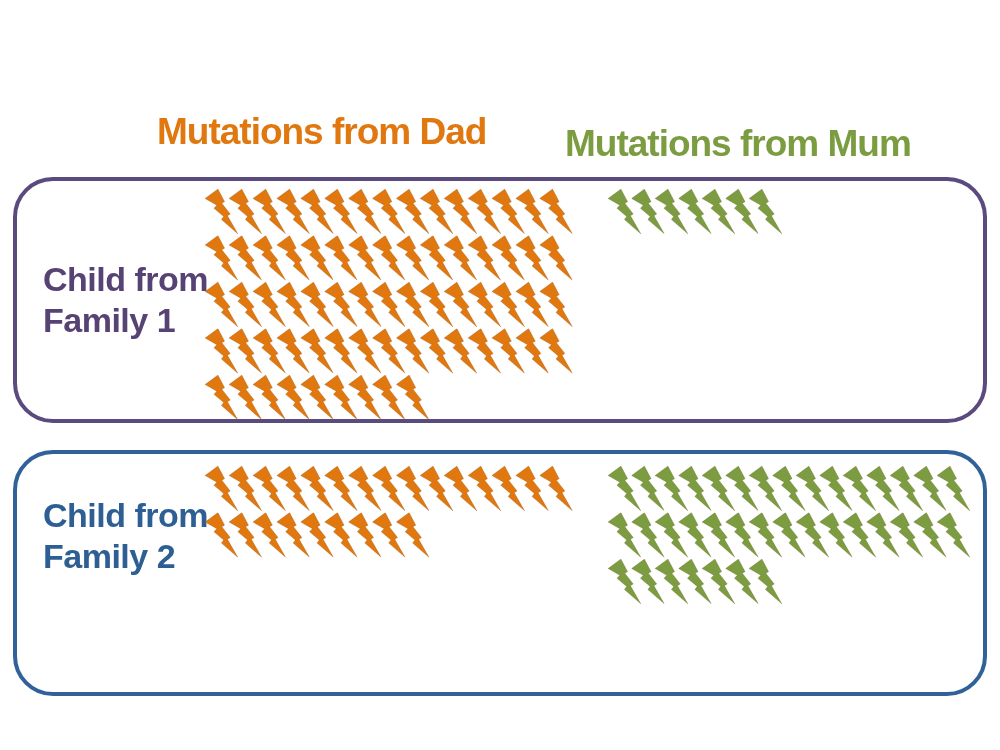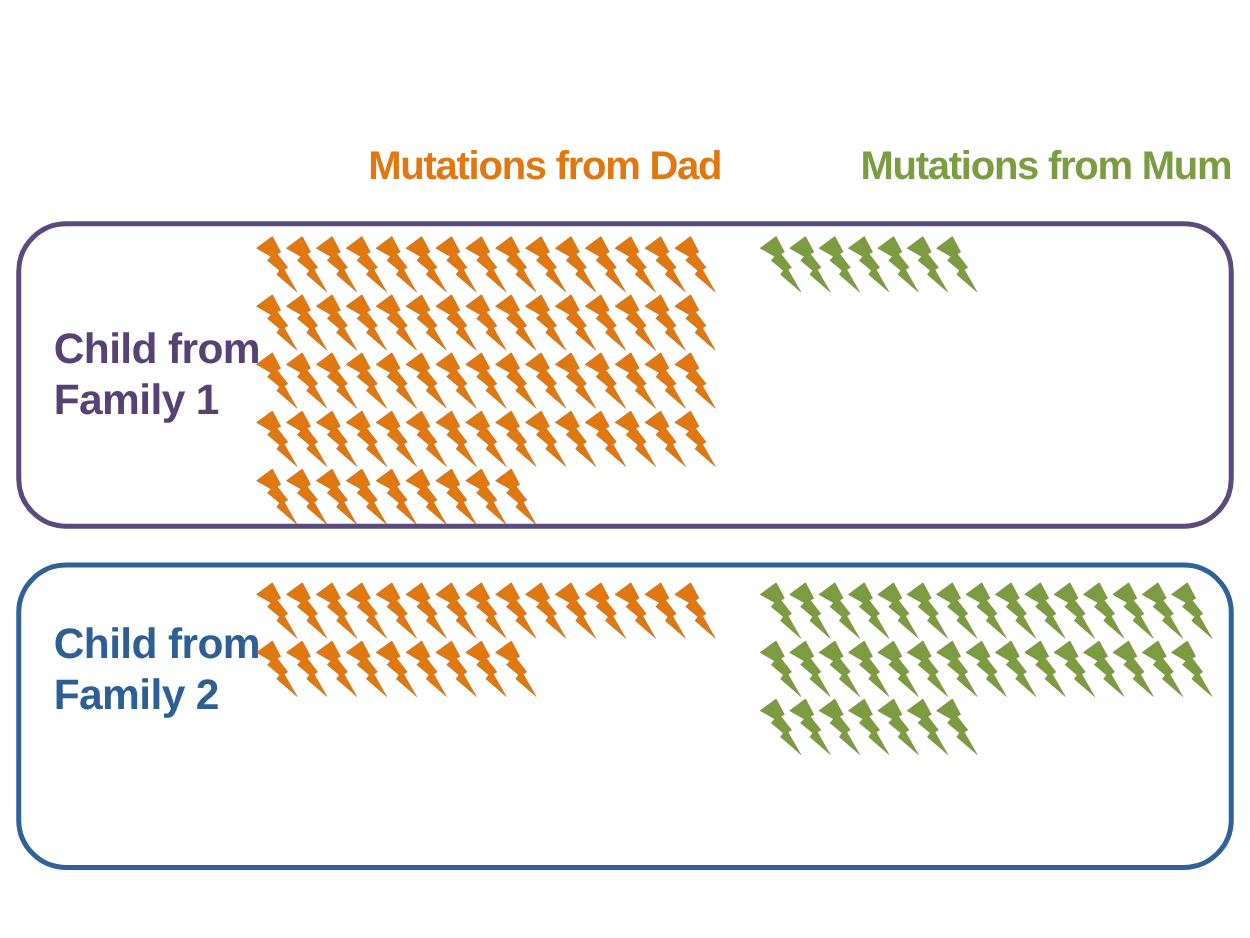--- a/index.html
+++ b/index.html
@@ -11,28 +11,28 @@
     position: relative;
     width: 1000px;
     height: 750px;
     background: #ffffff;
     overflow: hidden;
     font-family: "Liberation Sans", "DejaVu Sans", sans-serif;
   }
   .col-heading {
     position: absolute;
     width: 420px;
-    text-align: right;
-    font-size: 32px;
+    text-align: left;
+    font-size: 37px;
     line-height: 38px;
     font-weight: bold;
     letter-spacing: -1px;
   }
   .col-heading.dad { left: 157px; top: 113px; }
-  .col-heading.mum { left: 565px; top: 113px; }
+  .col-heading.mum { left: 565px; top: 125px; }
   .panel {
     position: absolute;
     left: 13px;
     width: 974px;
     height: 246px;
     box-sizing: border-box;
     border: 4px solid;
     border-radius: 40px;
     background: transparent;
   }

